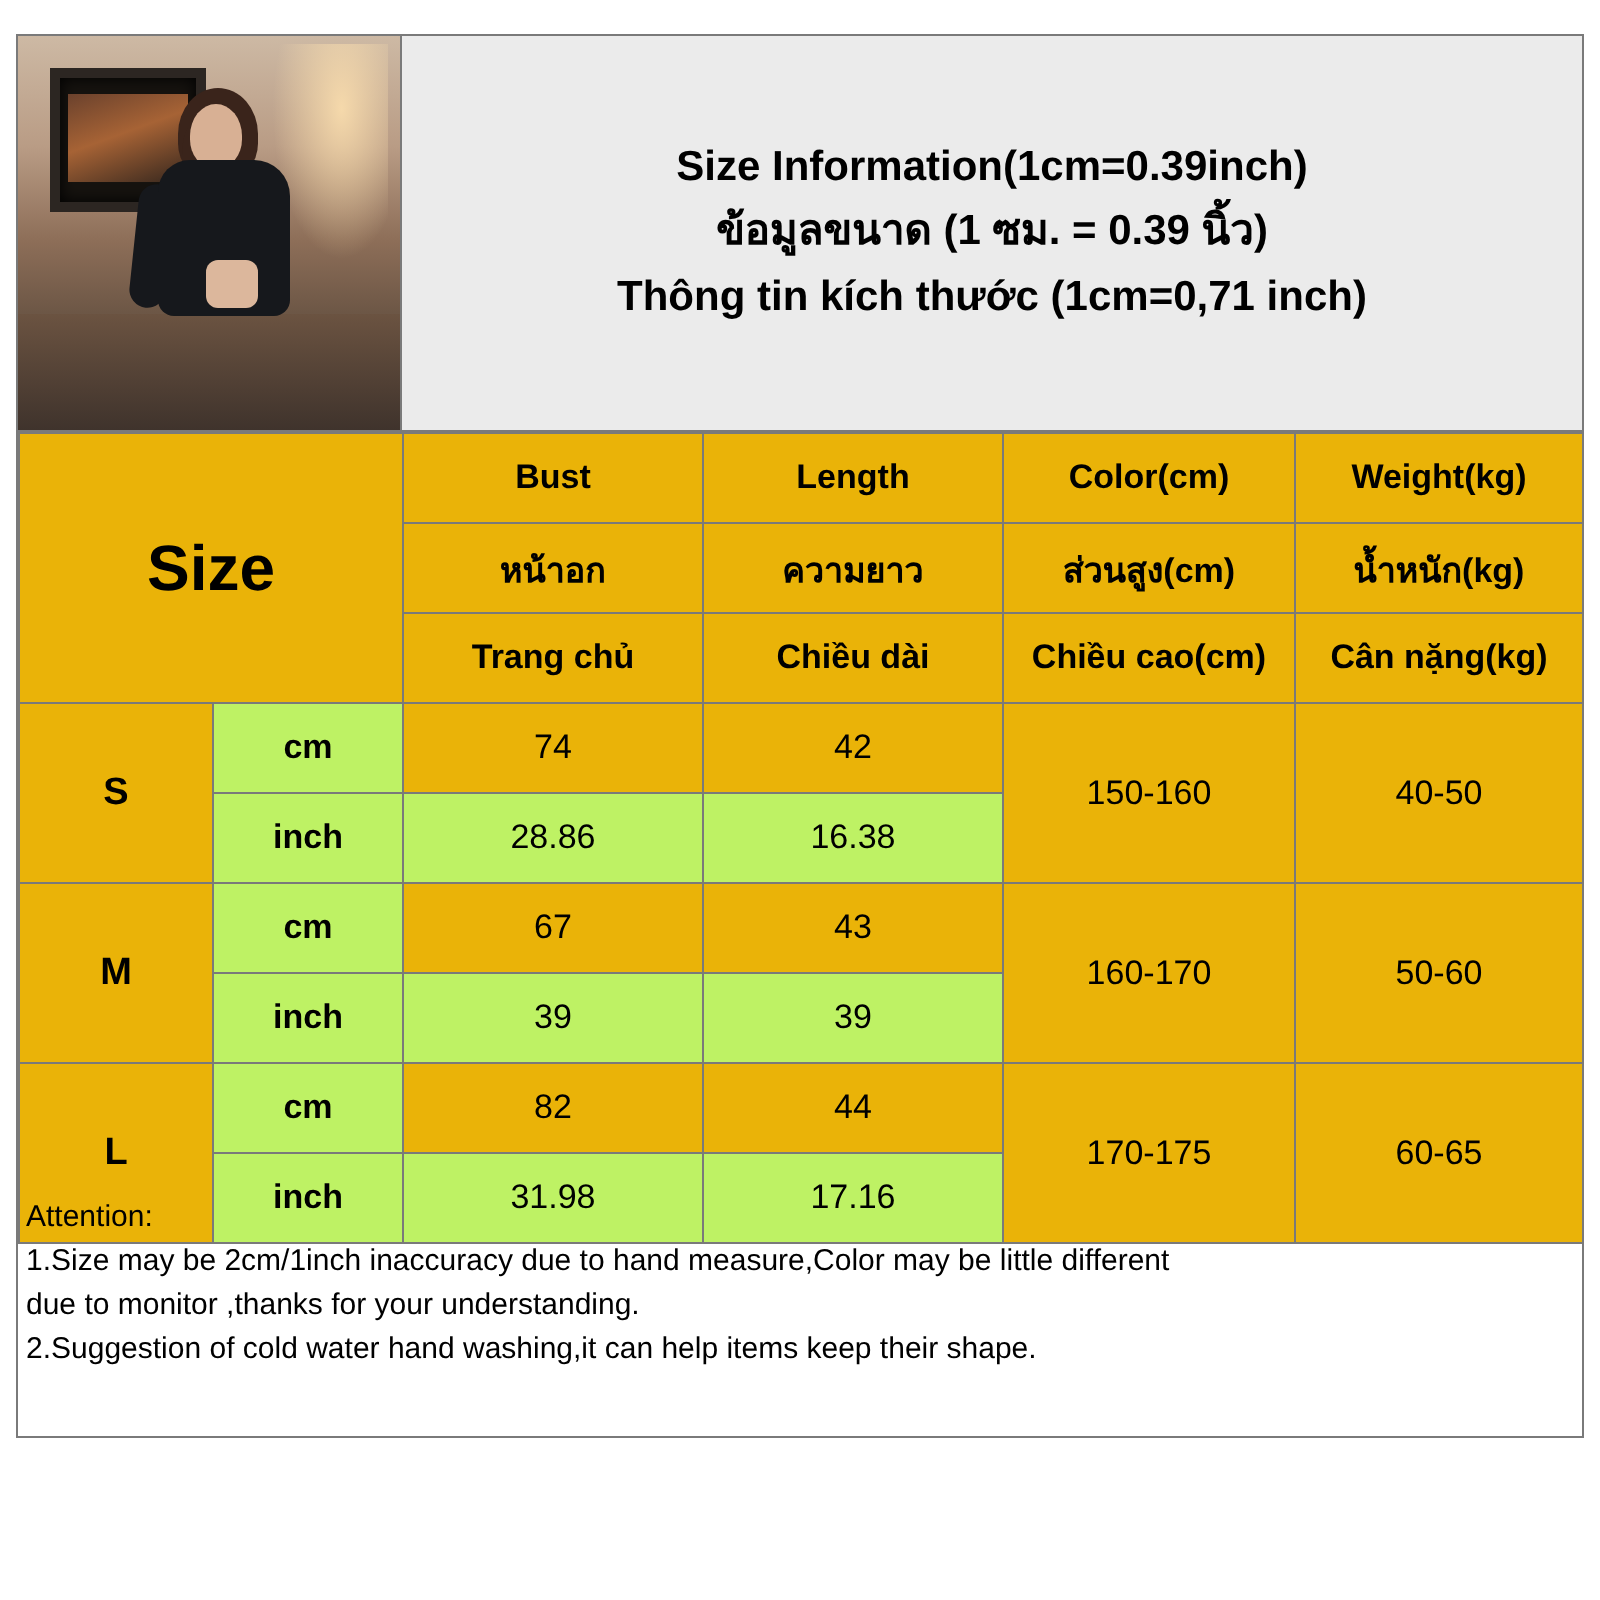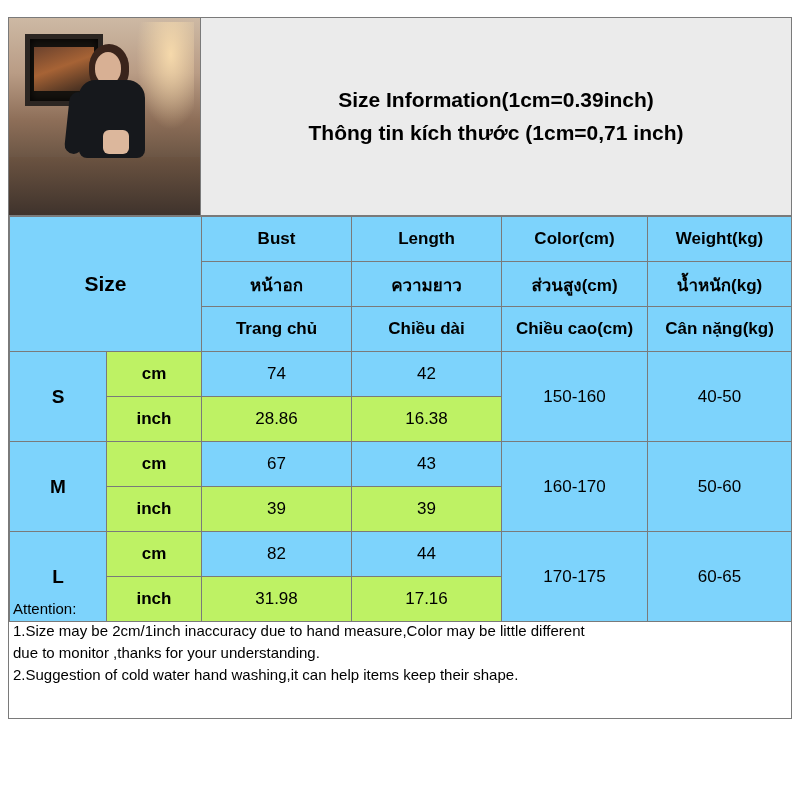--- a/index.html
+++ b/index.html
@@ -176,38 +176,38 @@
   table.size-table td {
     border: 1px solid #7a7a7a;
     text-align: center;
     vertical-align: middle;
     font-size: 17px;
     color: #000;
     padding: 0;
     height: 44px;
   }
   td.gray {
-    background: #7dd3fc;
+    background: #eab308;
   }
   td.white {
     background: #bef264;
   }
   .col-size { width: 97px; }
   .col-unit { width: 95px; }
   .col-bust { width: 150px; }
   .col-length { width: 150px; }
   .col-height { width: 146px; }
   .col-weight { width: 144px; }
 
   .hdr {
     font-weight: bold;
     font-size: 17px;
   }
   .size-word {
-    font-size: 21px;
+    font-size: 32px;
     font-weight: bold;
   }
   .size-letter {
     font-size: 19px;
     font-weight: bold;
   }
   .unit-label {
     font-weight: bold;
     font-size: 16px;
   }
@@ -240,20 +240,21 @@
         <div class="photo-floor"></div>
         <div class="photo-sleeve"></div>
         <div class="photo-person-hair"></div>
         <div class="photo-person-head"></div>
         <div class="photo-person-body"></div>
         <div class="photo-person-skin"></div>
         <div class="photo-person-jeans"></div>
       </div>
       <div class="title-cell">
         <div class="title-line">Size Information(1cm=0.39inch)</div>
+        <div class="title-line">ข้อมูลขนาด (1 ซม. = 0.39 นิ้ว)</div>
         <div class="title-line">Thông tin kích thước (1cm=0,71 inch)</div>
       </div>
     </div>
 
     <table class="size-table">
       <colgroup>
         <col class="col-size">
         <col class="col-unit">
         <col class="col-bust">
         <col class="col-length">

